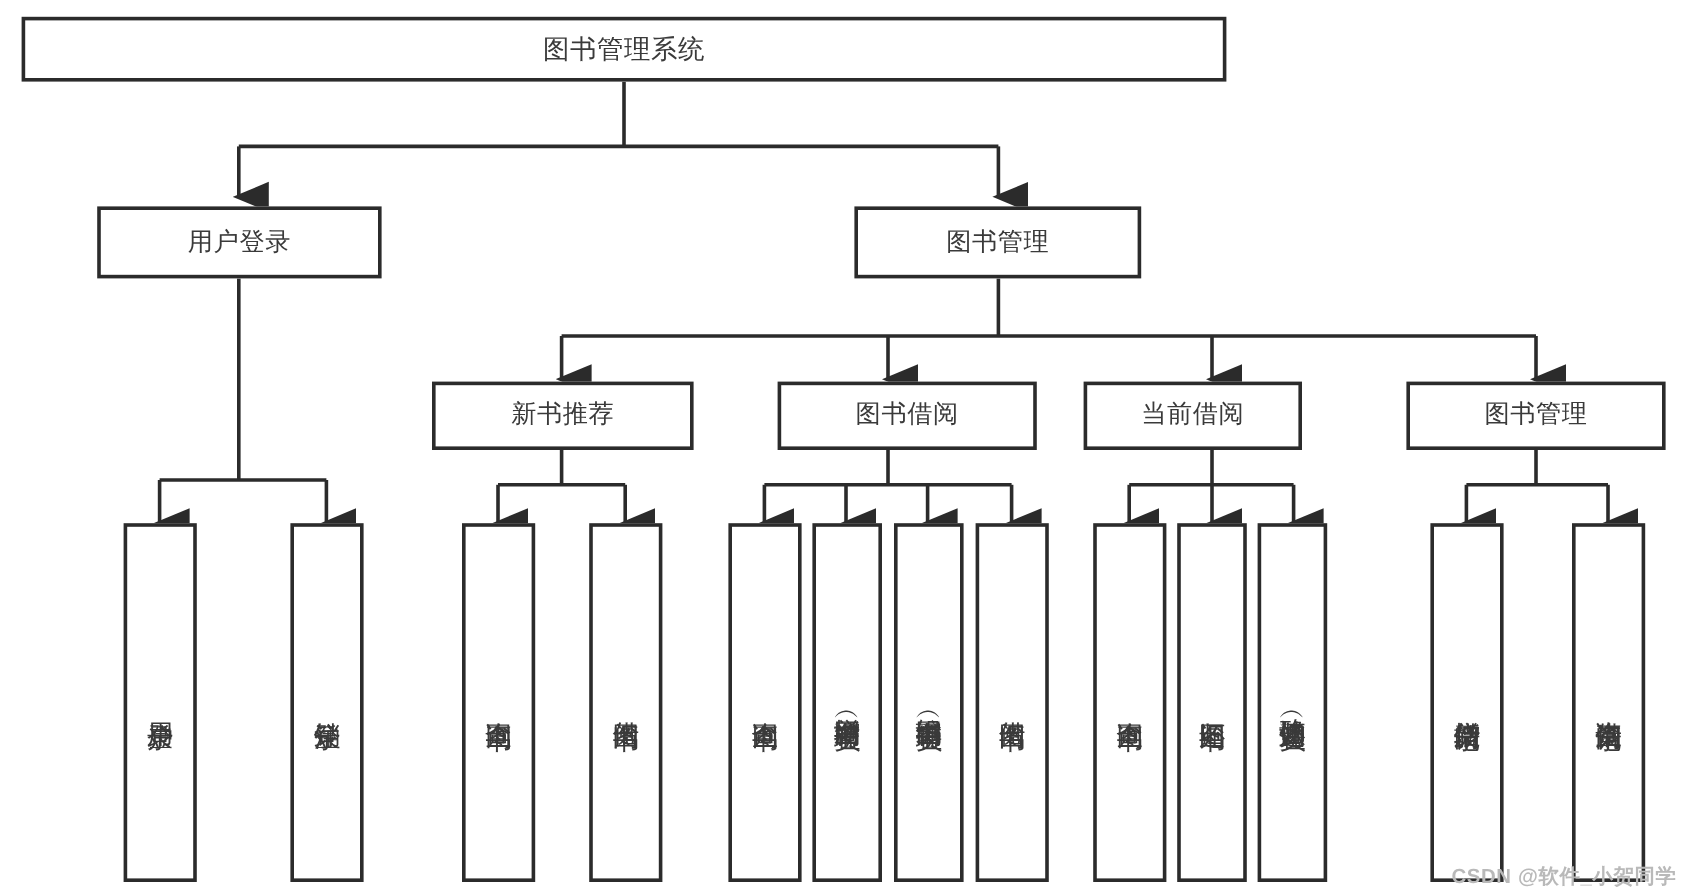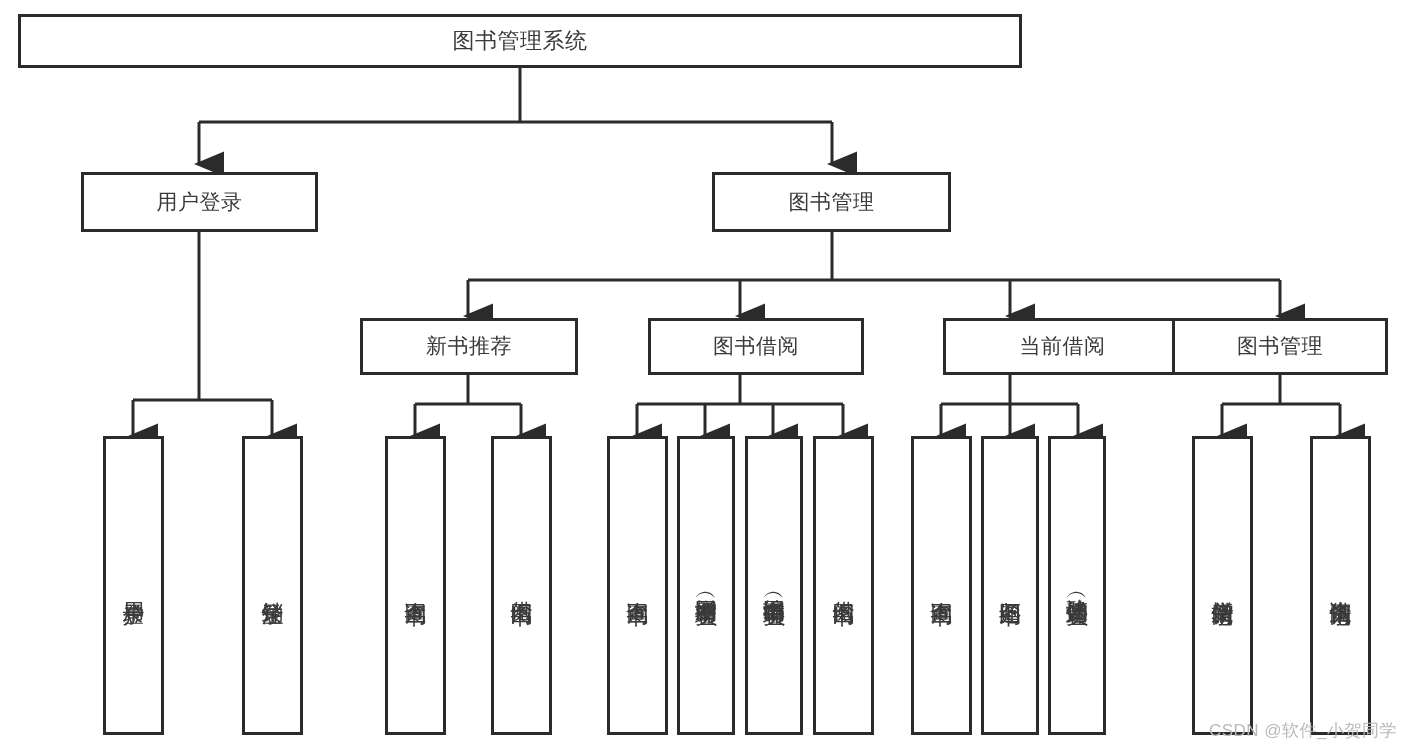--- a/index.html
+++ b/index.html
@@ -71,20 +71,21 @@
   }
   .watermark {
     position: absolute;
     right: 8px;
     bottom: 5px;
     font-size: 17px;
     color: #b9b9b9;
     letter-spacing: 0.5px;
     z-index: 5;
     white-space: nowrap;
+    font-weight: bold;
   }
 </style>
 </head>
 <body>
 
 <div id="canvas">
 
   <svg class="wires" viewBox="0 0 1405 747" xmlns="http://www.w3.org/2000/svg">
     <defs>
       <marker id="arrow" viewBox="0 0 12 12" refX="6" refY="10" markerWidth="10" markerHeight="10" orient="auto-start-reverse">
@@ -150,21 +151,21 @@
   </div>
 
   <div class="node mid" style="left:360px; top:318px; width:218px; height:57px;">
     <span class="lbl-h">新书推荐</span>
   </div>
 
   <div class="node mid" style="left:648px; top:318px; width:216px; height:57px;">
     <span class="lbl-h">图书借阅</span>
   </div>
 
-  <div class="node mid" style="left:943px; top:318px; width:239px; height:57px;">
+  <div class="node mid" style="left:903px; top:318px; width:182px; height:57px;">
     <span class="lbl-h">当前借阅</span>
   </div>
 
   <div class="node mid" style="left:1172px; top:318px; width:216px; height:57px;">
     <span class="lbl-h">图书管理</span>
   </div>
 
   <div class="leaf" style="left:103px; top:436px; width:61px; height:299px;">
     <span class="lbl-v">用户登录</span>
   </div>

